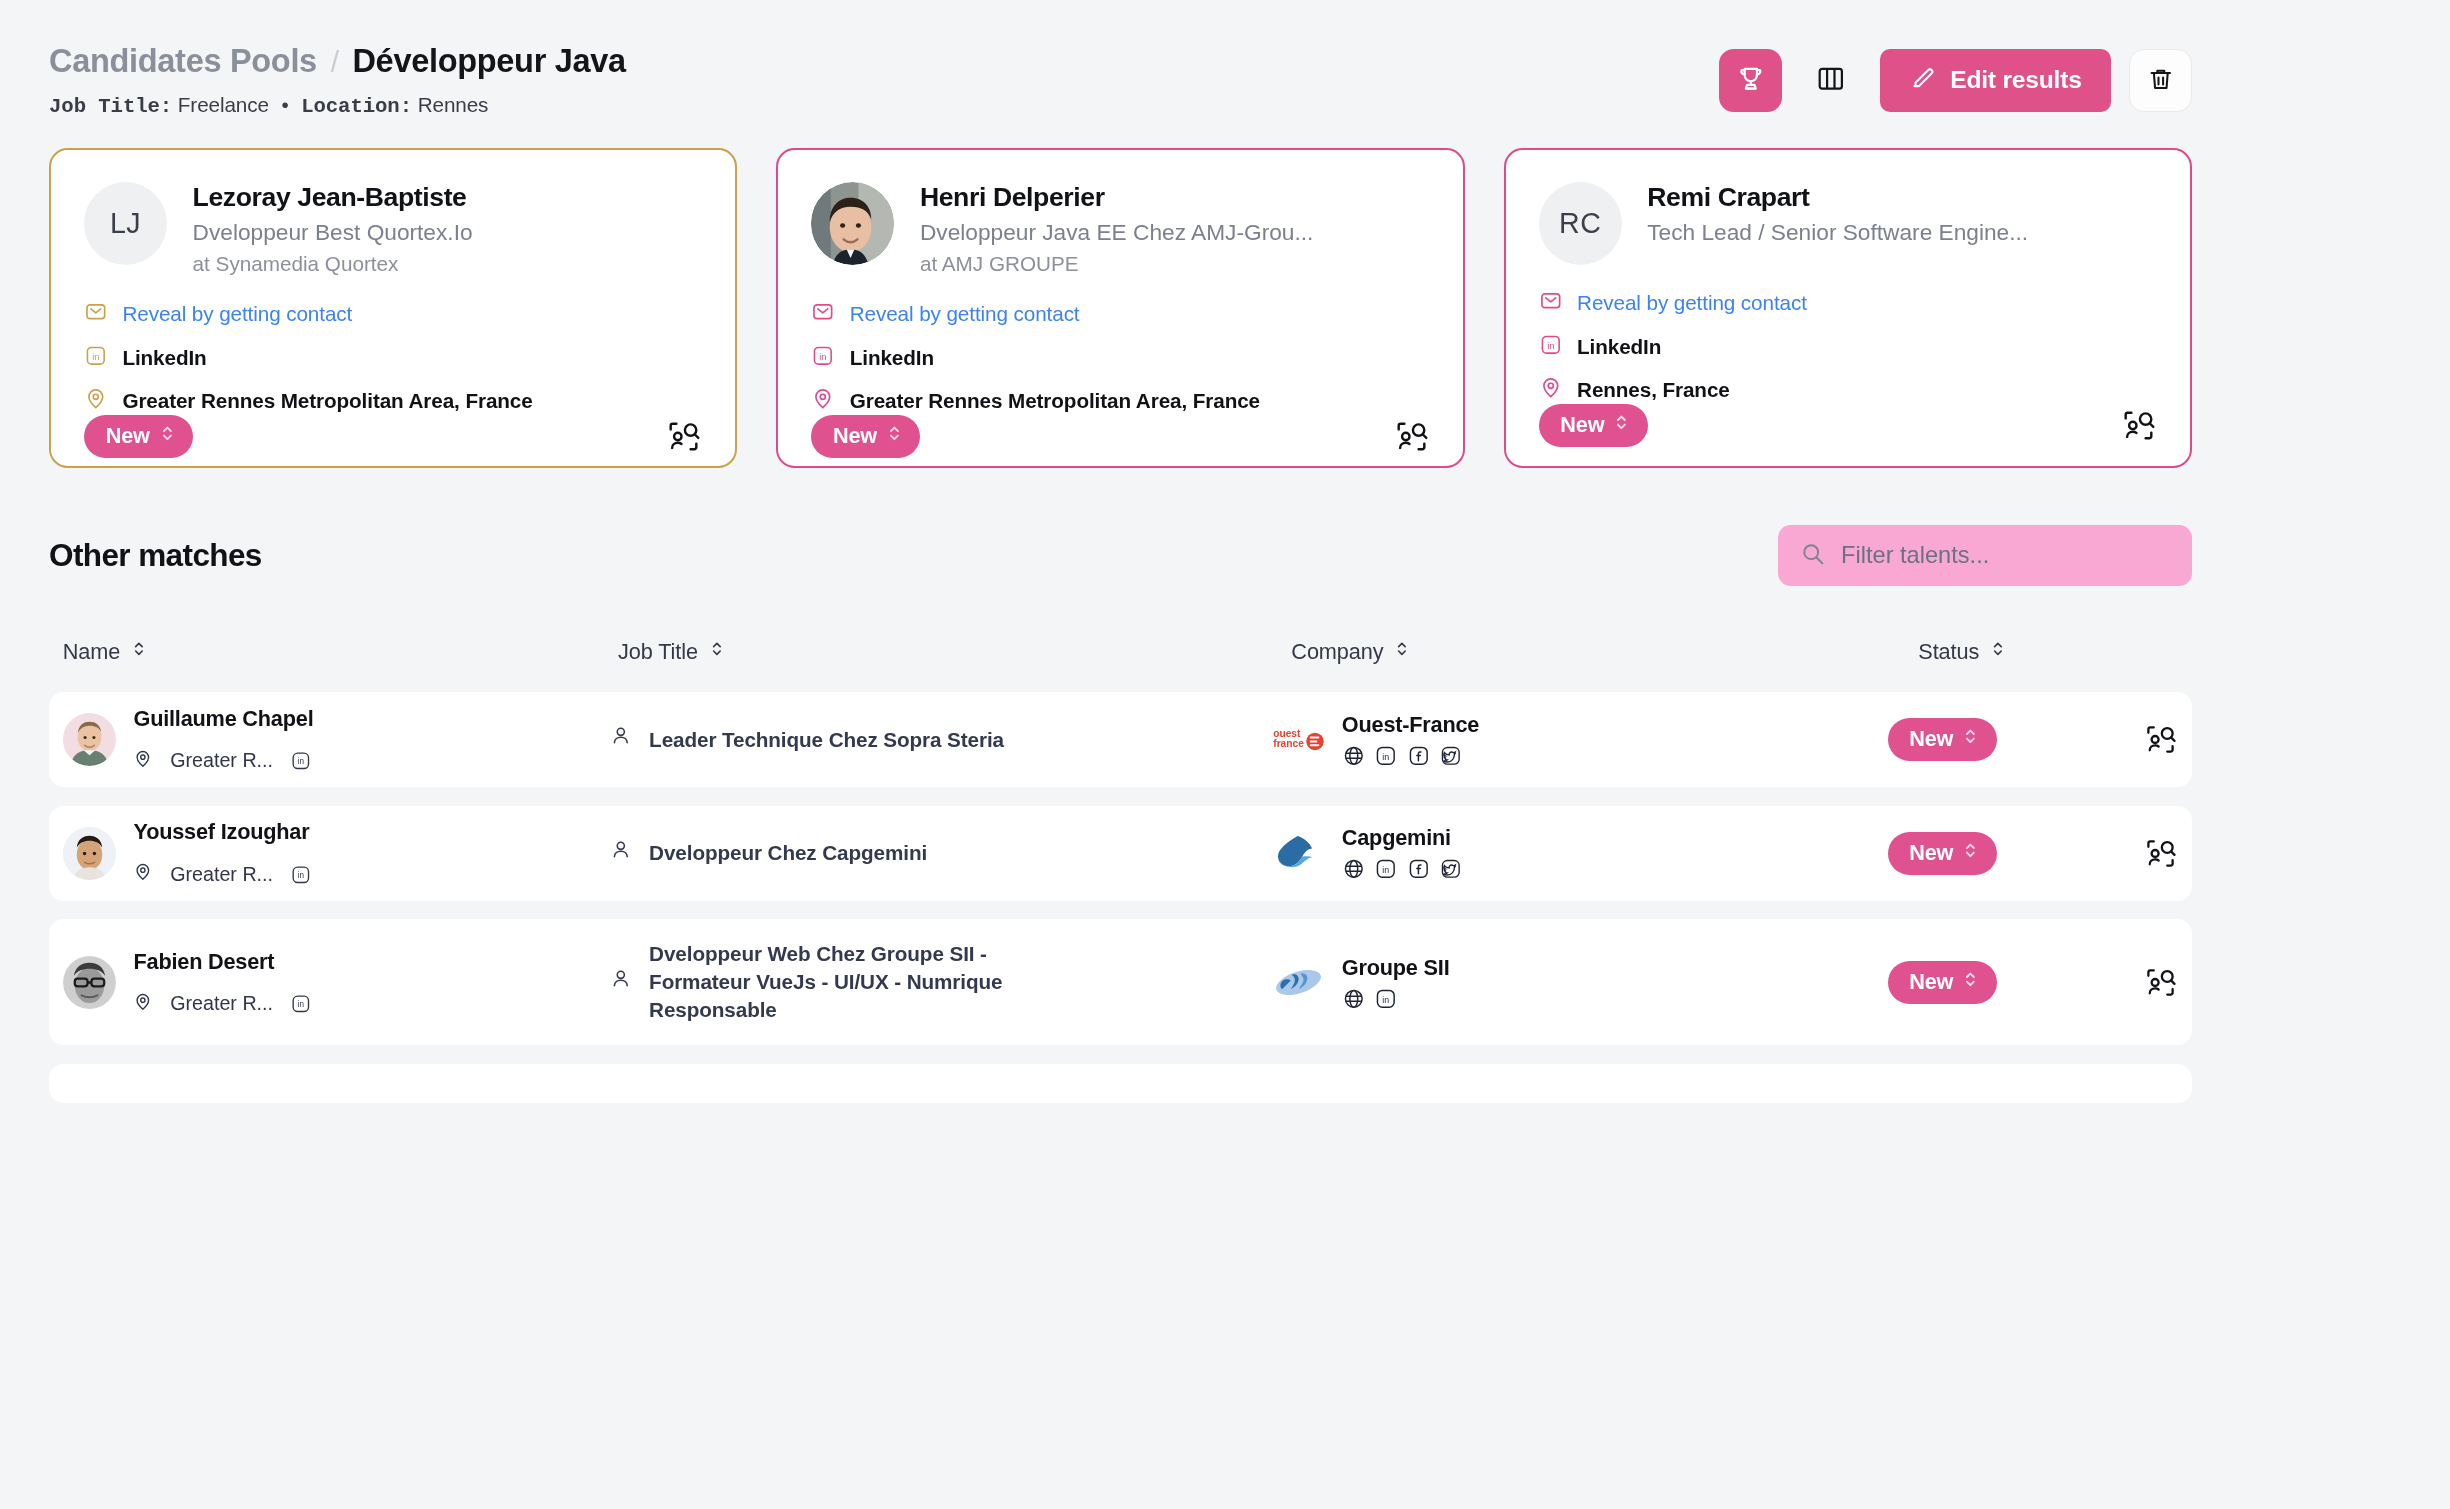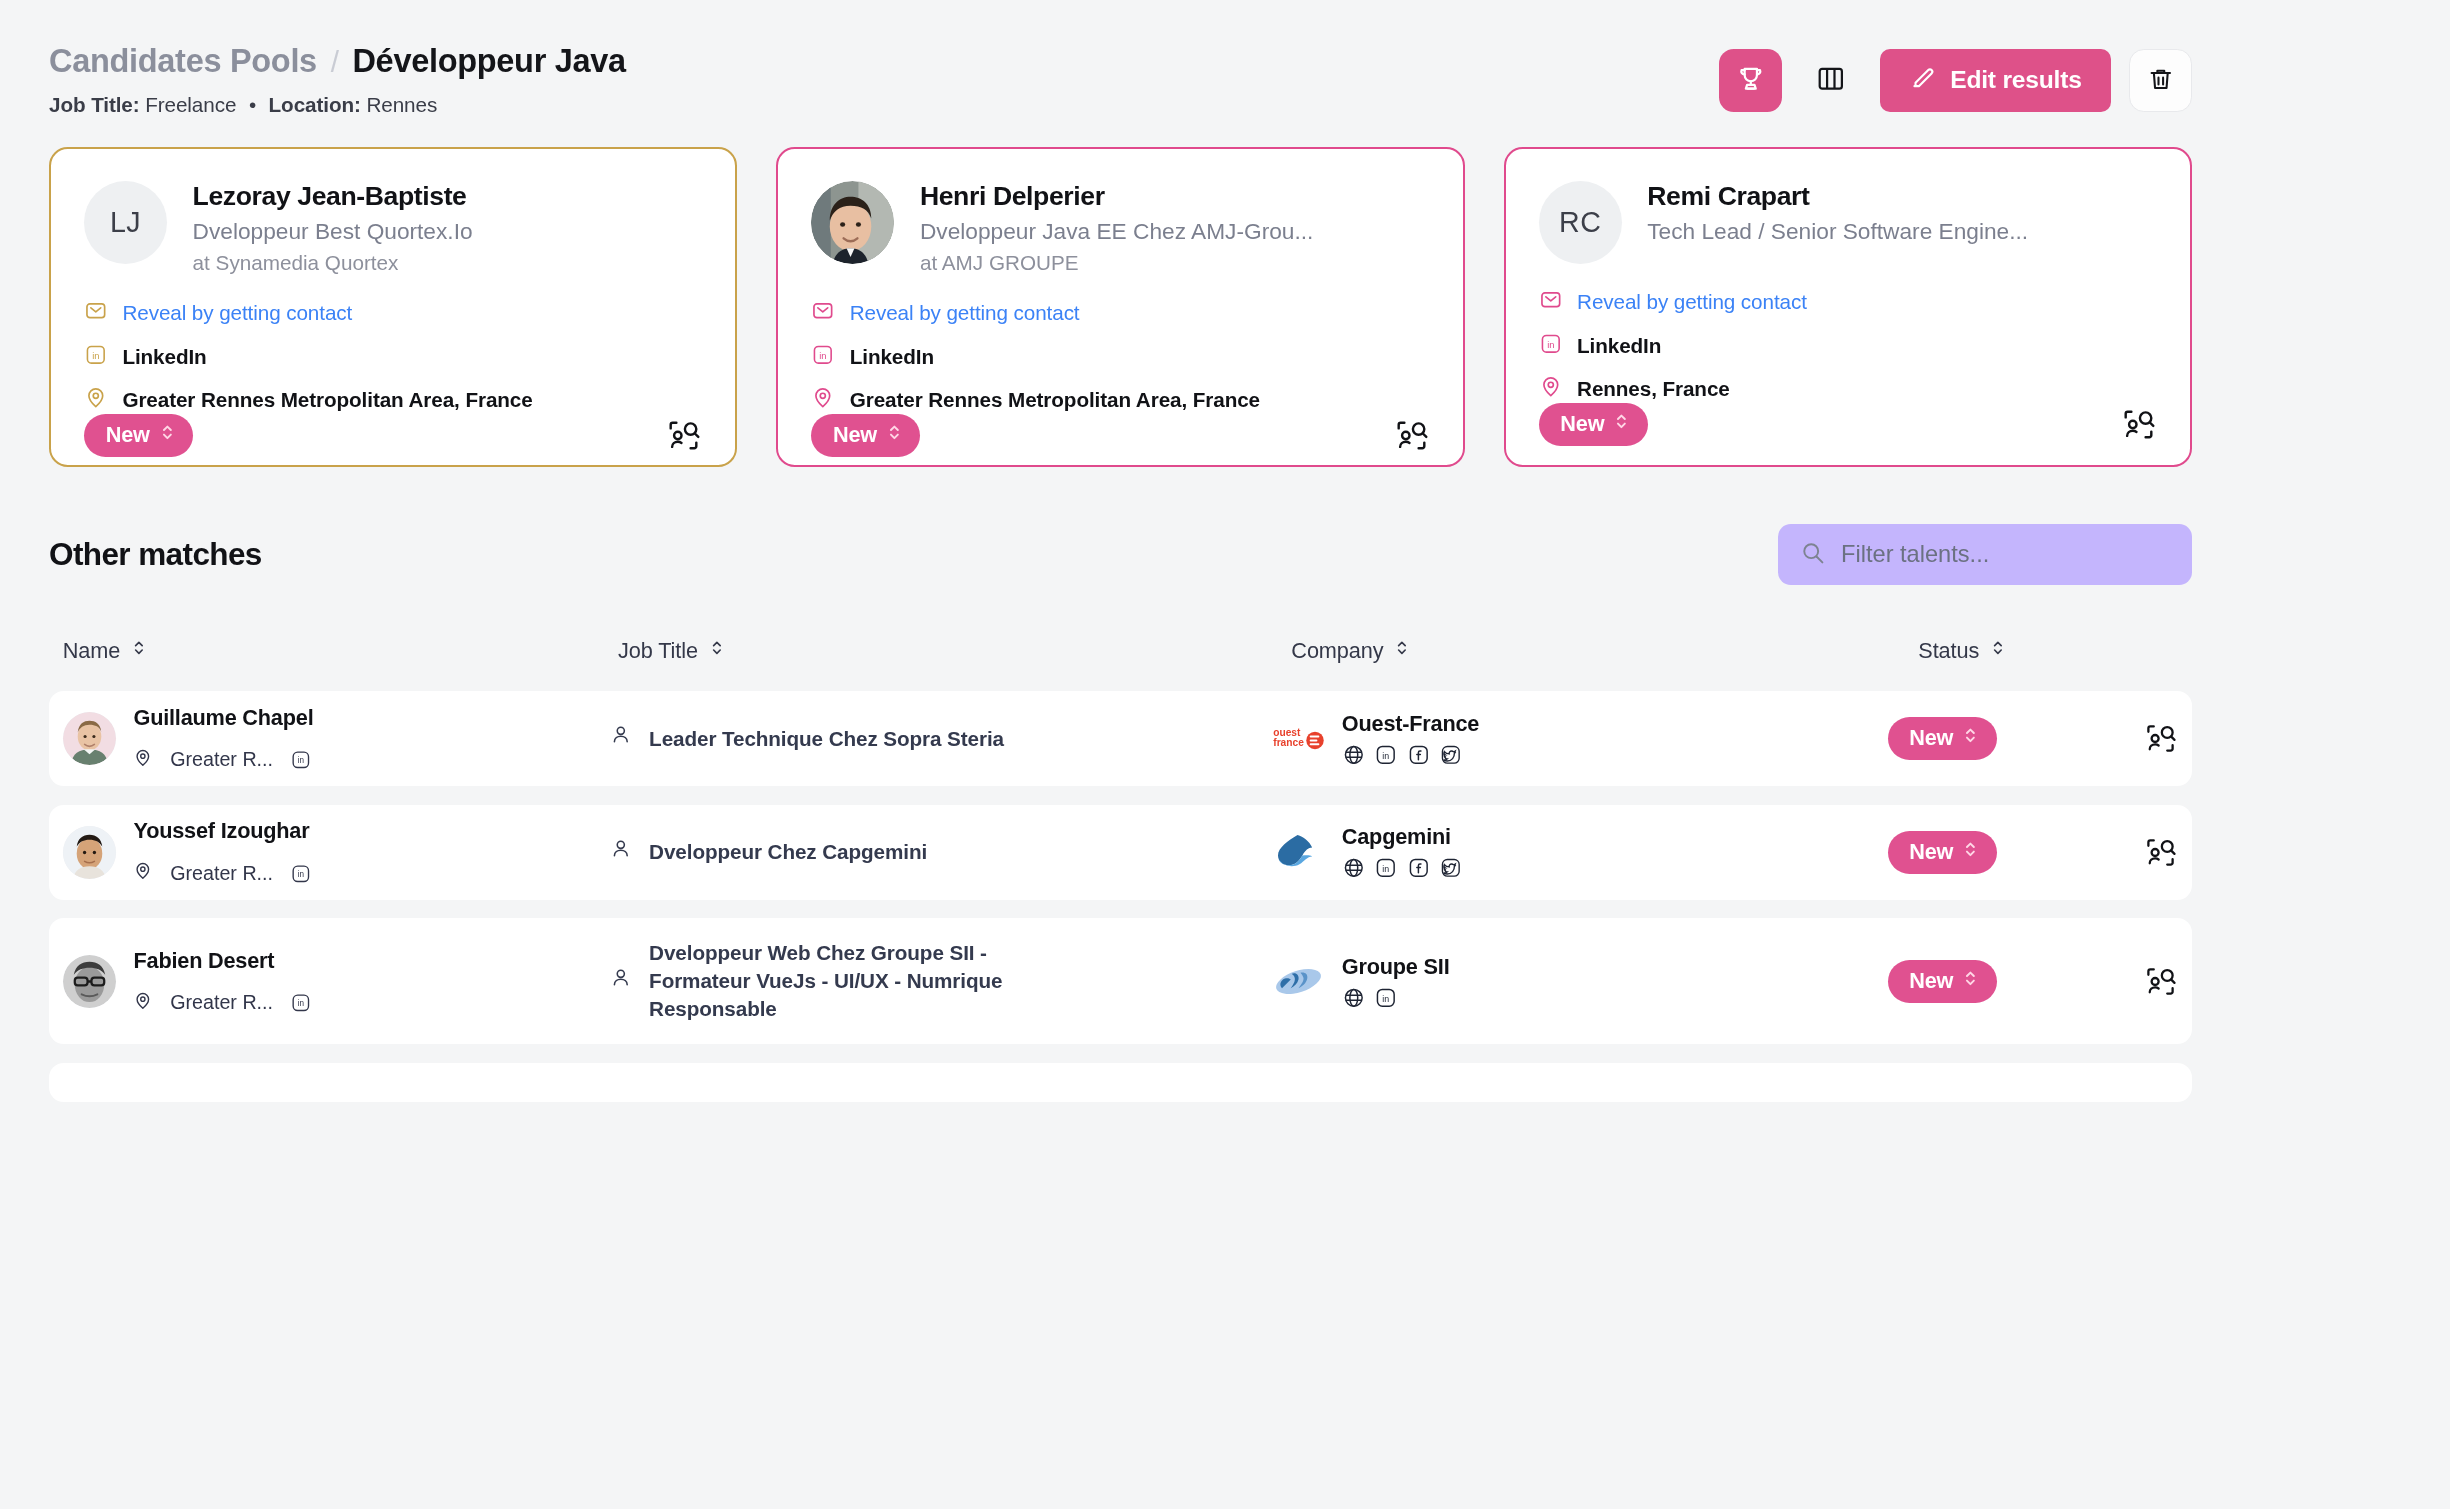--- a/index.html
+++ b/index.html
@@ -12,21 +12,21 @@
   }
   .page { position: relative; width: 2241px; height: 1509px; padding: 0 49px; }
 
   
   .header { display: flex; align-items: flex-start; justify-content: space-between; padding-top: 43px; }
   .crumbs { display: flex; align-items: baseline; gap: 13.8px; font-size: 32.5px; font-weight: 700; letter-spacing: -0.3px; }
   .crumb-parent { color: #8b8f9c; cursor: pointer; }
   .crumb-sep { color: #c9ccd4; font-weight: 400; font-size: 29.6px; }
   .crumb-current { color: #141519; }
   .subline { margin-top: 12.8px; font-size: 20.7px; color: #3a3d48; letter-spacing: -0.1px; }
-  .subline b { font-weight: 700; }
+  .subline b { font-weight: 700; font-family: Liberation Mono, monospace; }
   .subline .dot { margin: 0 6.9px; color: #3a3d48; }
 
   .toolbar { display: flex; align-items: center; gap: 17.7px; padding-top: 5.9px; }
   .btn-sq {
     width: 63px; height: 63px; border-radius: 14.8px;
     display: flex; align-items: center; justify-content: center;
     border: none; cursor: pointer;
   }
   .btn-trophy { background: #de5189; }
   .btn-cols { background: transparent; }
@@ -70,21 +70,21 @@
   .card-foot { margin-top: auto; display: flex; align-items: center; justify-content: space-between; }
   .pill {
     background: #e05190; color: #fff; border-radius: 984px; height: 43px;
     padding: 0 18.7px 0 21.7px; display: inline-flex; align-items: center; gap: 9.9px;
     font-size: 21.7px; font-weight: 700; letter-spacing: -0.2px; border: none; cursor: pointer;
   }
 
   
   .other-head { margin-top: 57px; display: flex; align-items: center; justify-content: space-between; }
   .search {
-    width: 414px; height: 61px; background: #c4b5fd; border-radius: 12.8px;
+    width: 414px; height: 61px; background: #f9a8d4; border-radius: 12.8px;
     display: flex; align-items: center; gap: 15.8px; padding: 0 21.7px;
   }
   .search input {
     border: none; outline: none; background: transparent; font-size: 23.6px;
     color: #42465a; font-family: inherit; width: 100%;
   }
   .search input::placeholder { color: #6b7182; }
 
   
   .thead { display: flex; align-items: center; padding: 0 13.8px; margin-top: 44px; height: 43px; }

